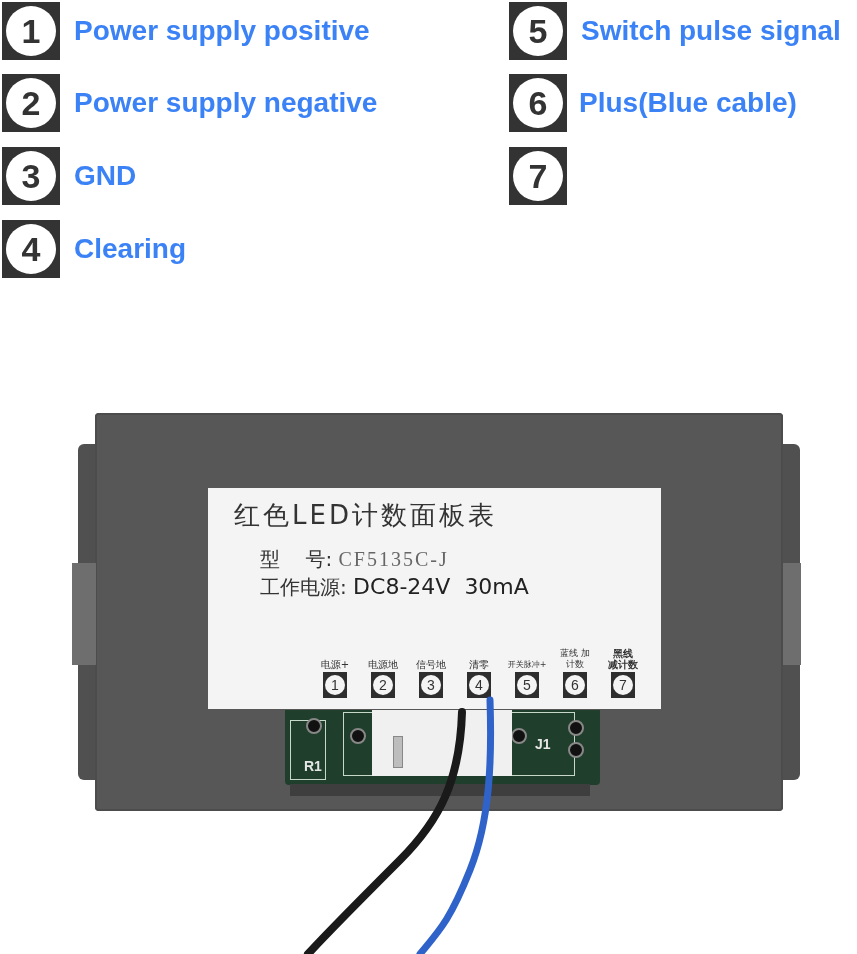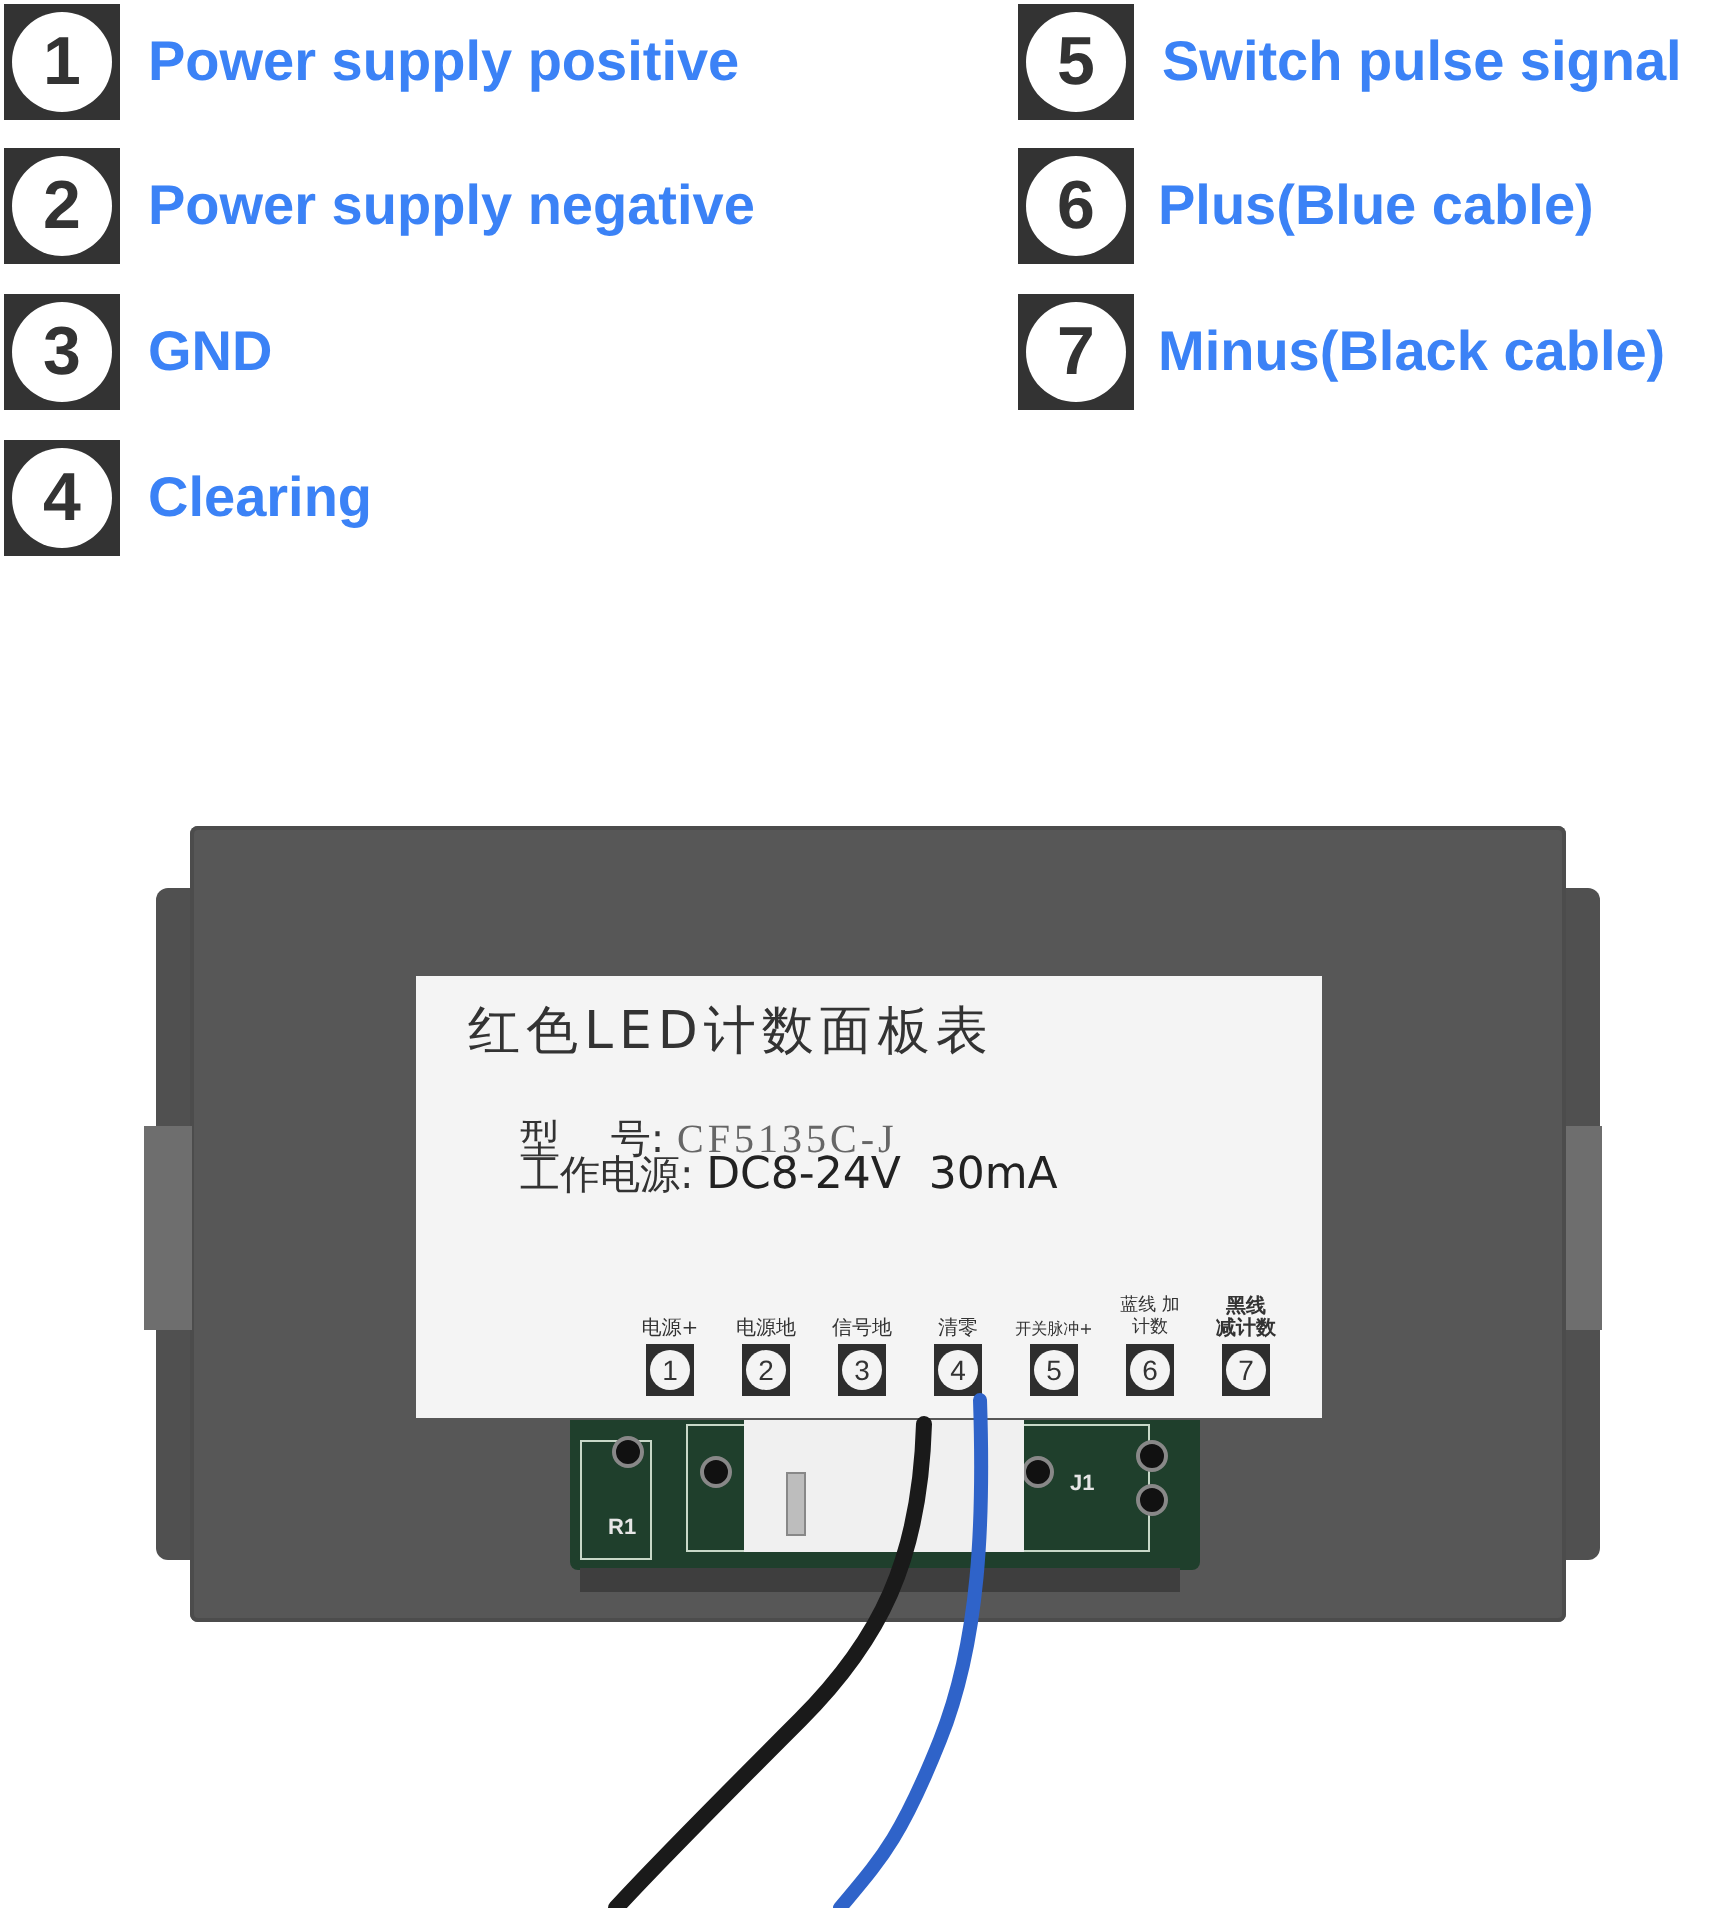--- a/index.html
+++ b/index.html
@@ -31,21 +31,21 @@
   .term .cn { font-size:10px; color:#333; line-height:11px; height:32px; display:flex; align-items:flex-end; justify-content:center; white-space:nowrap; font-family:"DejaVu Sans", sans-serif; }
   .term .pin { width:24px; height:26px; background:#2e2e2e; margin:2px auto 0; position:relative; }
   .term .pin span { position:absolute; left:2px; top:3px; width:20px; height:20px; border-radius:50%; background:#f4f4f4;
                     font-size:14px; color:#333; display:flex; align-items:center; justify-content:center; }
 
   .pcb-window { position:absolute; left:285px; top:710px; width:315px; height:75px; background:#1f3f2c; border-radius:0 0 4px 4px; }
   .pcb-outline { position:absolute; border:1px solid #c8d8c8; }
   .connector { position:absolute; left:372px; top:710px; width:140px; height:66px; background:#f0f0f0; }
   .pin-slot { position:absolute; left:393px; top:736px; width:8px; height:30px; background:#bdbdbd; border:1px solid #888; }
   .hole { position:absolute; width:12px; height:12px; border-radius:50%; background:#111; border:2px solid #888; }
-  .silk { position:absolute; color:#e6e6e6; font-size:11px; font-weight:bold; }
+  .silk { position:absolute; color:#e6e6e6; font-size:14px; font-weight:bold; }
   .bottom-rail { position:absolute; left:290px; top:784px; width:300px; height:12px; background:#3e3e3e; }
 
   svg.cables { position:absolute; left:0; top:0; }
 </style>
 </head>
 <body>
 
 <div class="legend-item" style="left:2px;top:2px;">
   <div class="badge">
       <div class="circle">1</div>
@@ -80,21 +80,20 @@
 <div class="legend-item" style="left:509px;top:74px;">
   <div class="badge">
       <div class="circle">6</div>
     </div>
   <div class="legend-label" style="margin-left:12px;">Plus(Blue cable)</div>
 </div>
 <div class="legend-item" style="left:509px;top:147px;">
   <div class="badge">
       <div class="circle">7</div>
     </div>
-  <div class="legend-label" style="margin-left:12px;">Minus(Black cable)</div>
 </div>
 
 <div class="flange"></div>
 <div class="device"></div>
 <div class="clip-l"></div>
 <div class="clip-r"></div>
 
 <div class="pcb-window"></div>
 <div class="pcb-outline" style="left:290px;top:720px;width:34px;height:58px;"></div>
 <div class="pcb-outline" style="left:343px;top:712px;width:230px;height:62px;"></div>
@@ -104,21 +103,21 @@
 <div class="hole" style="left:568px;top:720px;"></div>
 <div class="hole" style="left:568px;top:742px;"></div>
 <div class="silk" style="left:304px;top:758px;">R1</div>
 <div class="silk" style="left:535px;top:736px;">J1</div>
 <div class="connector"></div>
 <div class="pin-slot"></div>
 <div class="bottom-rail"></div>
 
 <div class="label-sticker">
   <div class="label-title">红色LED计数面板表</div>
-  <div class="label-line" style="top:68px;">
+  <div class="label-line" style="top:58px;">
     <span style="white-space:pre;">型    号:</span>
     <span class="mono">CF5135C-J</span>
   </div>
   <div class="label-line" style="top:86px;">
     <span>工作电源:</span>
     <span class="bold" style="white-space:pre;">DC8-24V  30mA</span>
   </div>
 
   <div class="terms">
     <div class="term" style="left:0px;">

